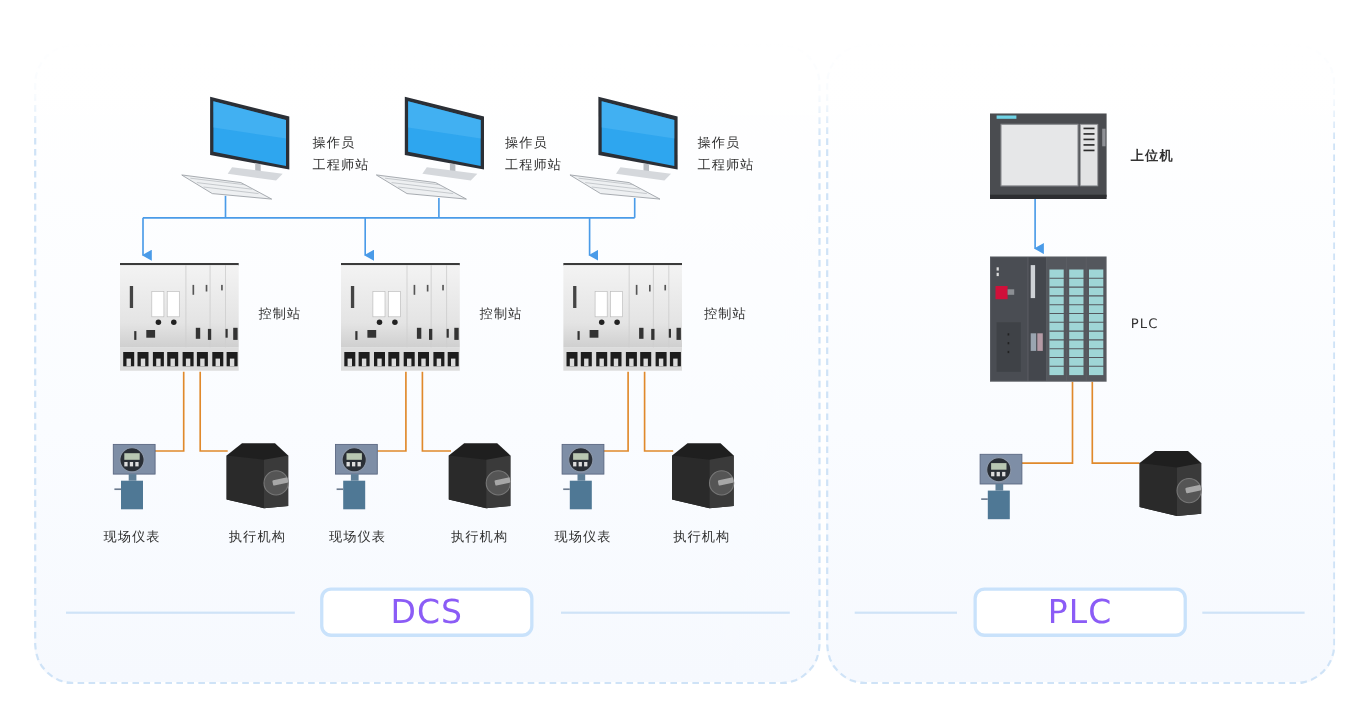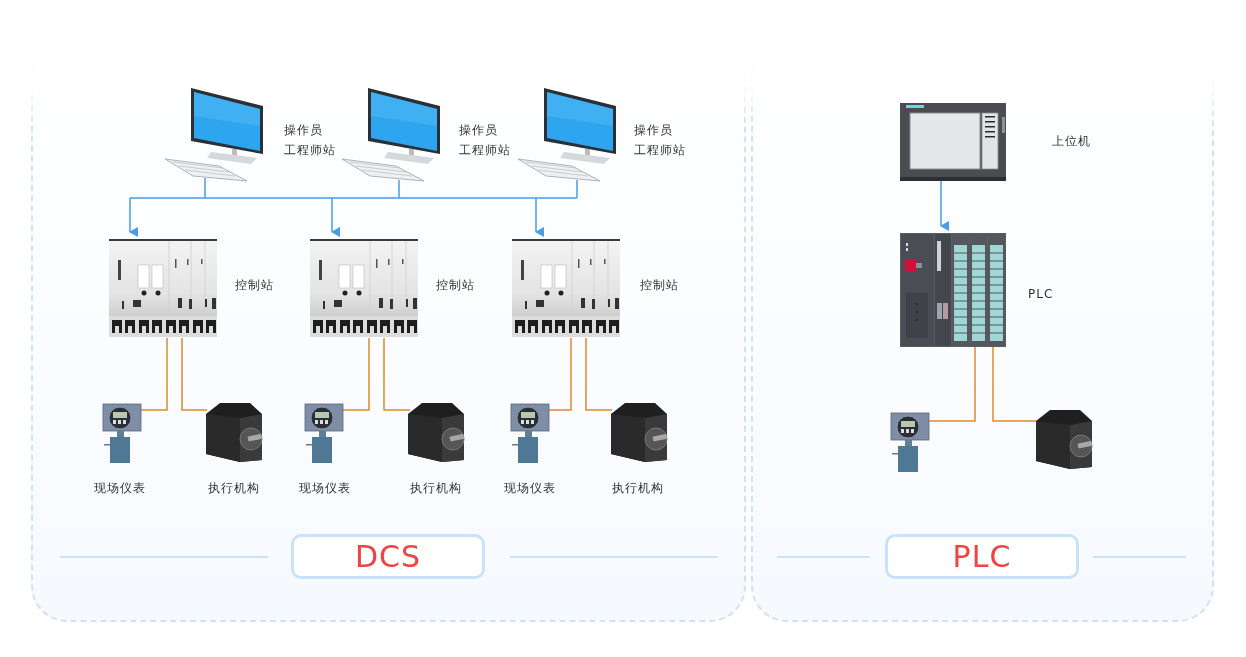--- a/index.html
+++ b/index.html
@@ -6,21 +6,21 @@
     body { width: 1246px; height: 657px; position: relative; overflow: hidden;
            font-family: "DejaVu Sans", "Liberation Sans", sans-serif; color: #333; }
     .panel { position: absolute; border: 2px dashed #cfe3f7; border-radius: 36px; box-sizing: border-box;
              background: linear-gradient(to bottom, #ffffff 0%, #fafcff 60%, #f6f9fe 100%); }
     .panel-fade { position: absolute; left: -4px; right: -4px; top: -4px; height: 90px;
                   background: linear-gradient(to bottom, #ffffff 0%, rgba(255,255,255,0.85) 55%, rgba(255,255,255,0) 100%); pointer-events: none; }
     .lbl { position: absolute; font-size: 12px; color: #333; line-height: 20px; white-space: nowrap; letter-spacing: 1px; }
     .lbl2 { text-align: left; }
     .foot-line { position: absolute; height: 2px; background: #cfe3f7; }
     .badge { position: absolute; border: 3px solid #c9e2fb; border-radius: 10px; background: #ffffff; box-sizing: border-box;
-             display: flex; align-items: center; justify-content: center; font-size: 30px; color: #ef4444;
+             display: flex; align-items: center; justify-content: center; font-size: 30px; color: #8b5cf6;
              font-family: "DejaVu Sans", "Liberation Sans", sans-serif; letter-spacing: 1px; }
     svg.wires { position: absolute; left: 0; top: 0; }
     .dev { position: absolute; }
   </style>
 </head>
 <body>
 
 <div class="panel" style="left:31px; top:40px; width:715px; height:582px;">
   <div class="panel-fade"></div>
 </div>
@@ -335,21 +335,21 @@
   <rect x="82" y="10" width="16" height="56" fill="#e2e3e4" stroke="#8a8c90" stroke-width="0.8"></rect>
   <g fill="#2b2b2b">
       <rect x="85" y="13" width="10" height="1.5"></rect>
       <rect x="85" y="18" width="10" height="1.5"></rect>
       <rect x="85" y="23" width="10" height="1.5"></rect>
       <rect x="85" y="28" width="10" height="1.5"></rect>
       <rect x="85" y="33" width="10" height="1.5"></rect>
     </g>
   <rect x="102" y="14" width="3" height="16" fill="#8f9196"></rect>
 </svg>
-<div class="lbl" style="left:1052px; top:131px;">上位机</div>
+<div class="lbl" style="left:1028px; top:131px;font-weight:bold;">上位机</div>
 
 <svg class="dev" style="left:900px; top:233px;" width="108" height="116" viewBox="0 0 108 116">
   <rect x="0" y="0" width="106" height="114" fill="#5a5d63"></rect>
   <rect x="1" y="1" width="33" height="112" fill="#4a4d53"></rect>
   <rect x="6" y="10" width="2" height="3" fill="#ddd"></rect>
     <rect x="6" y="15" width="2" height="3" fill="#ddd"></rect>
   <rect x="5" y="27" width="11" height="12" fill="#d0103a"></rect>
   <rect x="16" y="30" width="6" height="5" fill="#8c8f94"></rect>
   <rect x="6" y="60" width="22" height="45" fill="#3f4247"></rect>
   <g fill="#222">

